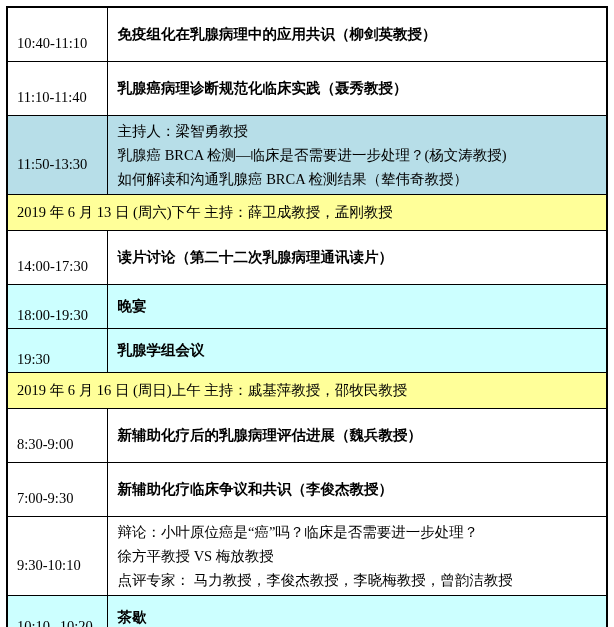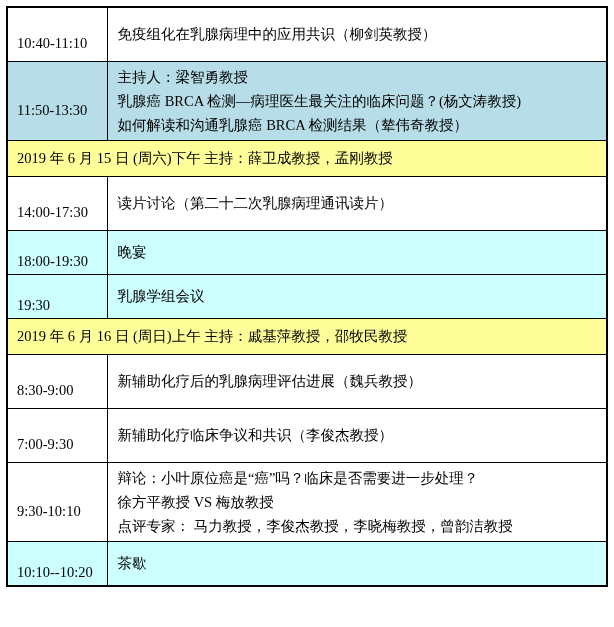--- a/index.html
+++ b/index.html
@@ -33,21 +33,21 @@
   }
   .time-cell {
     padding: 18px 2px 0 9px;
   }
   .content-cell {
     padding: 3px 4px 3px 10px;
   }
   .line {
     line-height: 24px;
   }
-  tr.single .line { line-height: normal; }
+  tr.single .line { line-height: normal; font-weight: bold; }
   tr.single td { height: 35px; }
   tr.bg-white { background: #ffffff; }
   tr.bg-blue  { background: var(--session-blue, #B7DEE8); }
   tr.bg-cyan  { background: var(--break-cyan, #CCFFFF); }
   tr.bg-cyan.single td { height: 25px; }
   tr.bg-yellow { background: var(--header-yellow, #FFFF99); }
   .header-cell {
     height: 26px;
     padding: 0 2px 0 9px;
     font-size: 14.5px;
@@ -63,30 +63,36 @@
       <col class="col-time">
       <col class="col-content">
     </colgroup>
     <tbody id="schedule-body">
         <tr class="bg-white single">
           <td class="time-cell">10:40-11:10</td>
           <td class="content-cell">
             <div class="line">免疫组化在乳腺病理中的应用共识（柳剑英教授）</div>
           </td>
         </tr>
+        <tr class="bg-white single">
+          <td class="time-cell">11:10-11:40</td>
+          <td class="content-cell">
+            <div class="line">乳腺癌病理诊断规范化临床实践（聂秀教授）</div>
+          </td>
+        </tr>
         <tr class="bg-blue multi">
           <td class="time-cell">11:50-13:30</td>
           <td class="content-cell">
             <div class="line">主持人：梁智勇教授</div>
-            <div class="line">乳腺癌 BRCA 检测—病理医生最关注的临床问题？(杨文涛教授)</div>
+            <div class="line">乳腺癌 BRCA 检测—临床是否需要进一步处理？(杨文涛教授)</div>
             <div class="line">如何解读和沟通乳腺癌 BRCA 检测结果（辇伟奇教授）</div>
           </td>
         </tr>
         <tr class="bg-yellow single">
-          <td colspan="2" class="header-cell">2019 年 6 月 15 日 (周六)下午 主持：薛卫成教授，孟刚教授</td>
+          <td colspan="2" class="header-cell">2019 年 6 月 13 日 (周六)下午 主持：薛卫成教授，孟刚教授</td>
         </tr>
         <tr class="bg-white single">
           <td class="time-cell">14:00-17:30</td>
           <td class="content-cell">
             <div class="line">读片讨论（第二十二次乳腺病理通讯读片）</div>
           </td>
         </tr>
         <tr class="bg-cyan single">
           <td class="time-cell">18:00-19:30</td>
           <td class="content-cell">

